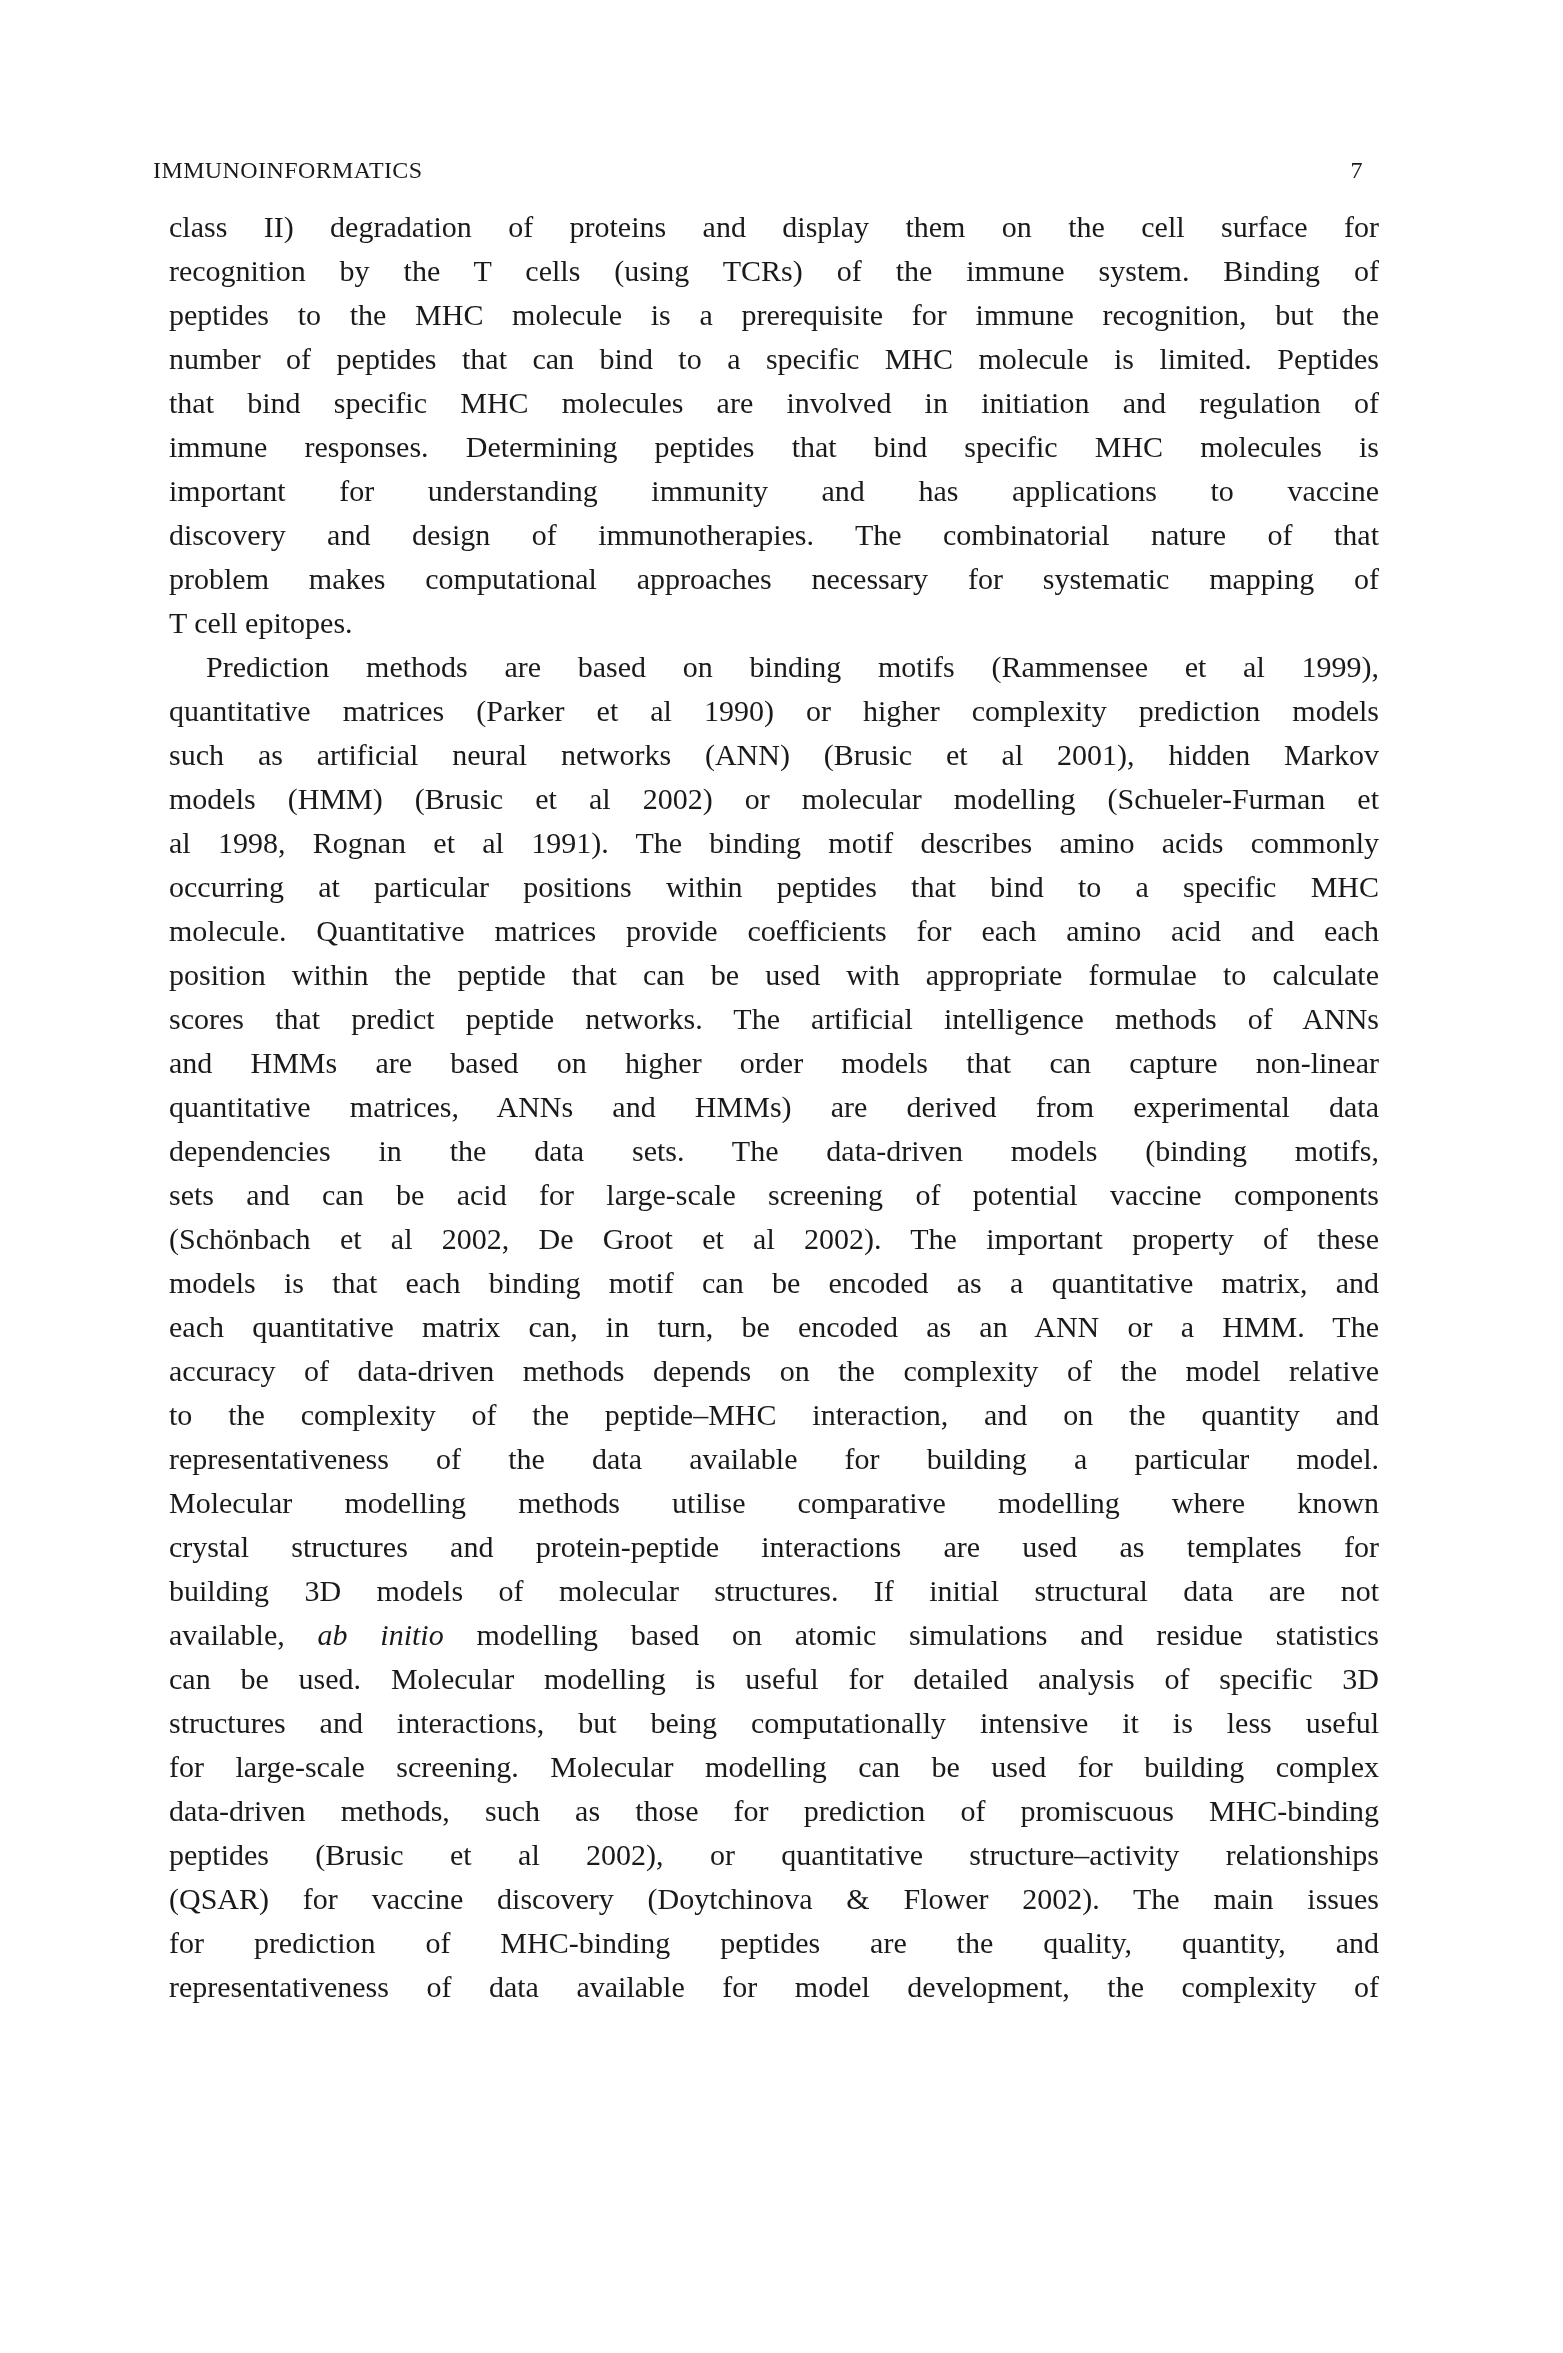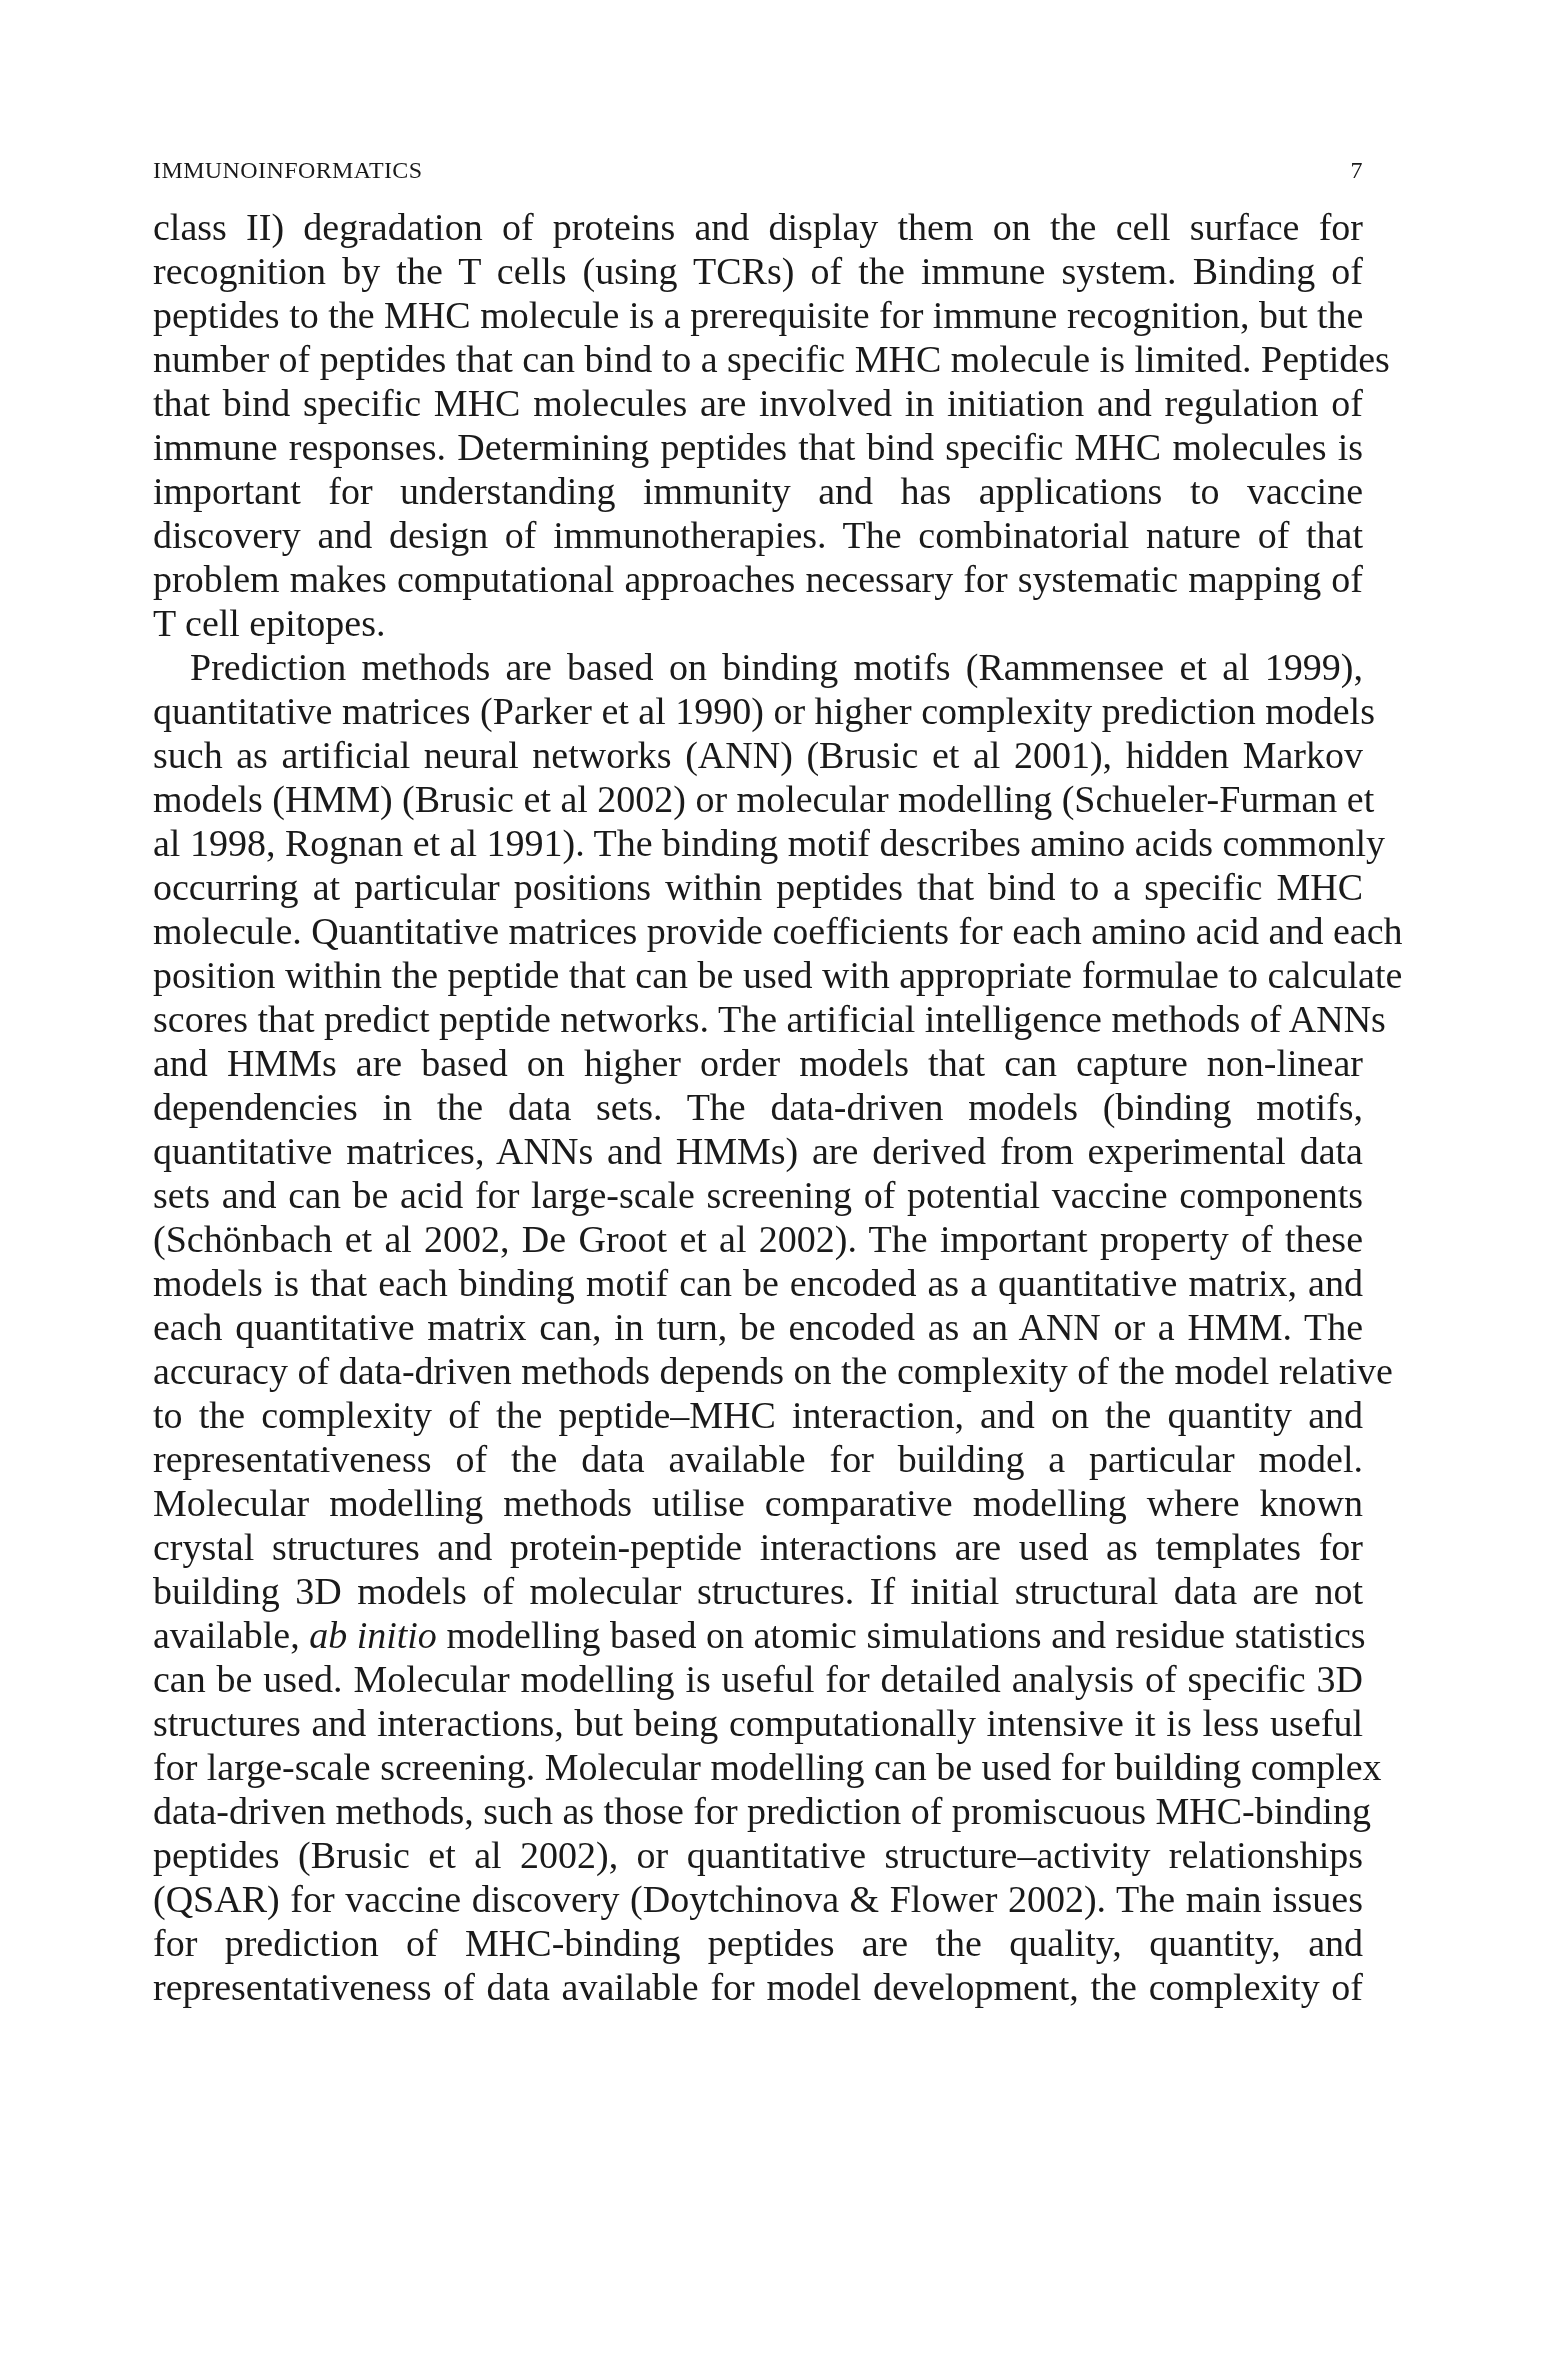--- a/index.html
+++ b/index.html
@@ -36,23 +36,23 @@
       top: 0;
     }
     .running-head .folio {
       position: absolute;
       right: 0;
       top: 0;
     }
     .body-text {
       position: absolute;
       top: 205px;
-      left: 0;
+      left: 16px;
       width: 1210px;
-      font-size: 38px;
+      font-size: 30px;
       line-height: 44px;
       text-align: justify;
       hyphens: none;
     }
     .body-text p {
       margin: 0;
     }
     .body-text .line {
       display: block;
       text-align: justify;
@@ -95,22 +95,22 @@
         <span class="line first-indent">Prediction methods are based on binding motifs (Rammensee et al 1999),</span>
         <span class="line">quantitative matrices (Parker et al 1990) or higher complexity prediction models</span>
         <span class="line">such as artificial neural networks (ANN) (Brusic et al 2001), hidden Markov</span>
         <span class="line">models (HMM) (Brusic et al 2002) or molecular modelling (Schueler-Furman et</span>
         <span class="line">al 1998, Rognan et al 1991). The binding motif describes amino acids commonly</span>
         <span class="line">occurring at particular positions within peptides that bind to a specific MHC</span>
         <span class="line">molecule. Quantitative matrices provide coefficients for each amino acid and each</span>
         <span class="line">position within the peptide that can be used with appropriate formulae to calculate</span>
         <span class="line">scores that predict peptide networks. The artificial intelligence methods of ANNs</span>
         <span class="line">and HMMs are based on higher order models that can capture non-linear</span>
+        <span class="line">quantitative matrices, ANNs and HMMs) are derived from experimental data</span>
         <span class="line">dependencies in the data sets. The data-driven models (binding motifs,</span>
-        <span class="line">quantitative matrices, ANNs and HMMs) are derived from experimental data</span>
         <span class="line">sets and can be acid for large-scale screening of potential vaccine components</span>
         <span class="line">(Schönbach et al 2002, De Groot et al 2002). The important property of these</span>
         <span class="line">models is that each binding motif can be encoded as a quantitative matrix, and</span>
         <span class="line">each quantitative matrix can, in turn, be encoded as an ANN or a HMM. The</span>
         <span class="line">accuracy of data-driven methods depends on the complexity of the model relative</span>
         <span class="line">to the complexity of the peptide–MHC interaction, and on the quantity and</span>
         <span class="line">representativeness of the data available for building a particular model.</span>
         <span class="line">Molecular modelling methods utilise comparative modelling where known</span>
         <span class="line">crystal structures and protein-peptide interactions are used as templates for</span>
         <span class="line">building 3D models of molecular structures. If initial structural data are not</span>

